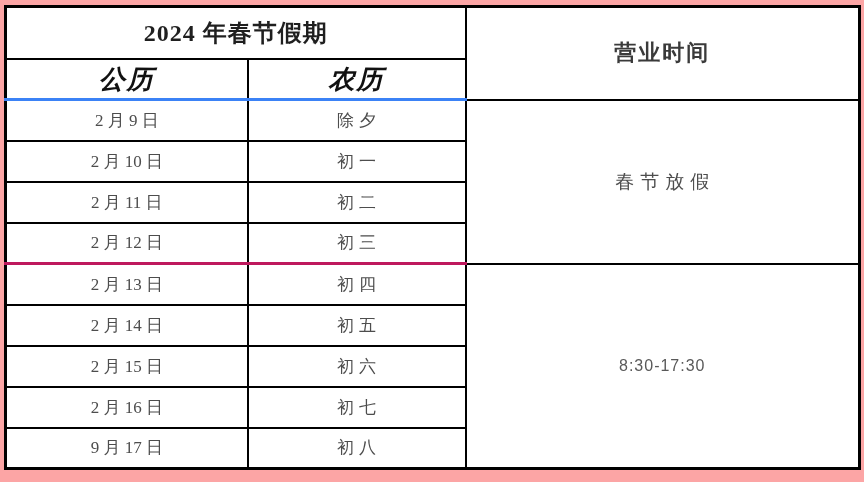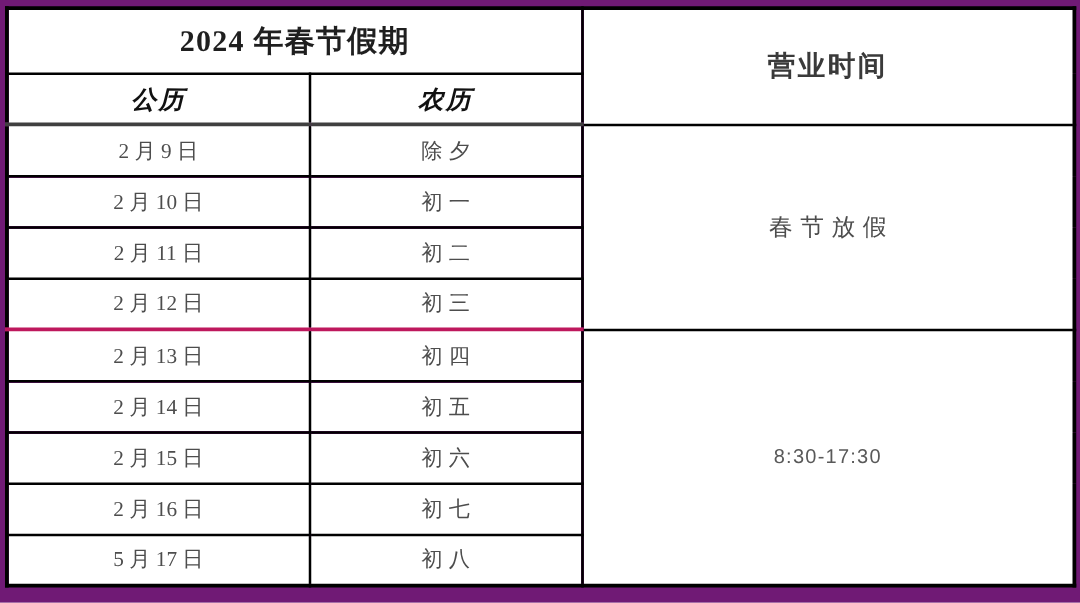--- a/index.html
+++ b/index.html
@@ -5,21 +5,21 @@
   html, body {
     margin: 0; padding: 0;
     width: 864px; height: 482px;
     background: #ffffff;
     font-family: "Liberation Serif", serif;
   }
   .sheet {
     box-sizing: border-box;
     width: 864px; height: 482px;
     padding: 5px 4px;
-    background: #701a75;
+    background: #fca5a5;
   }
   table.holiday {
     border-collapse: collapse;
     table-layout: fixed;
     width: 854px;
     border: 3px solid #000;
   }
   col.c1 { width: 242px; }
   col.c2 { width: 218px; }
   col.c3 { width: 394px; }
@@ -40,26 +40,26 @@
   }
   th.hours-header {
     font-family: "Liberation Sans", sans-serif;
     font-size: 22px;
     font-weight: 700;
     color: #3a3a3a;
     letter-spacing: 2px;
   }
   tr.subhead-row th {
     height: 38px;
-    font-size: 20px;
+    font-size: 26px;
     font-weight: 700;
     font-style: italic;
     color: #111111;
     letter-spacing: 2px;
-    border-bottom: 3px solid #404040;
+    border-bottom: 3px solid #3b82f6;
   }
   tr.data-row { height: 41px; }
   td.data {
     font-size: 17px;
     color: #4d4d4d;
     font-weight: 400;
   }
   td.lunar { letter-spacing: 5px; text-indent: 5px; margin-left: 47px; }
   td.hours-cell {
     font-size: 19px;
@@ -125,18 +125,18 @@
       </tr>
       <tr class="data-row">
         <td class="data solar">2 月 15 日</td>
         <td class="data lunar">初六</td>
       </tr>
       <tr class="data-row">
         <td class="data solar">2 月 16 日</td>
         <td class="data lunar">初七</td>
       </tr>
       <tr class="data-row">
-        <td class="data solar">5 月 17 日</td>
+        <td class="data solar">9 月 17 日</td>
         <td class="data lunar">初八</td>
       </tr>
     </tbody>
   </table>
 </div>
 
 </body></html>

